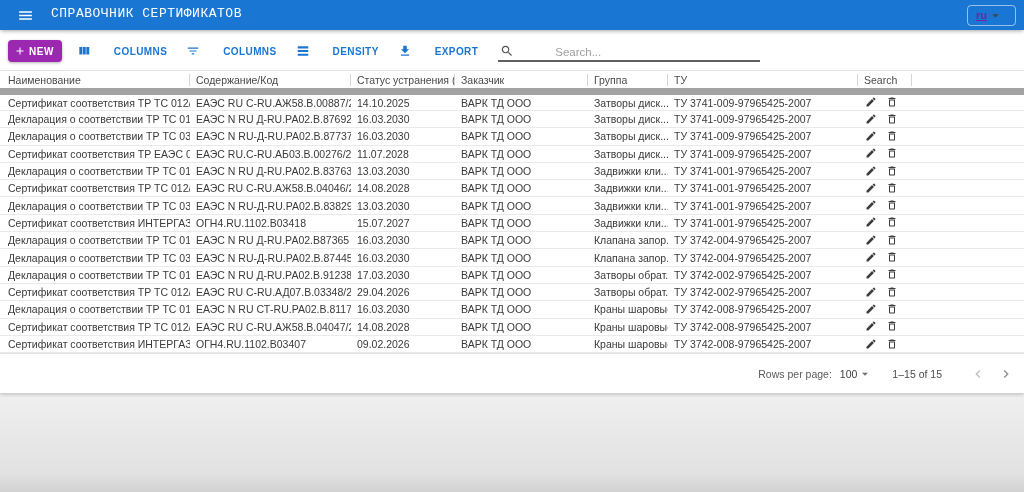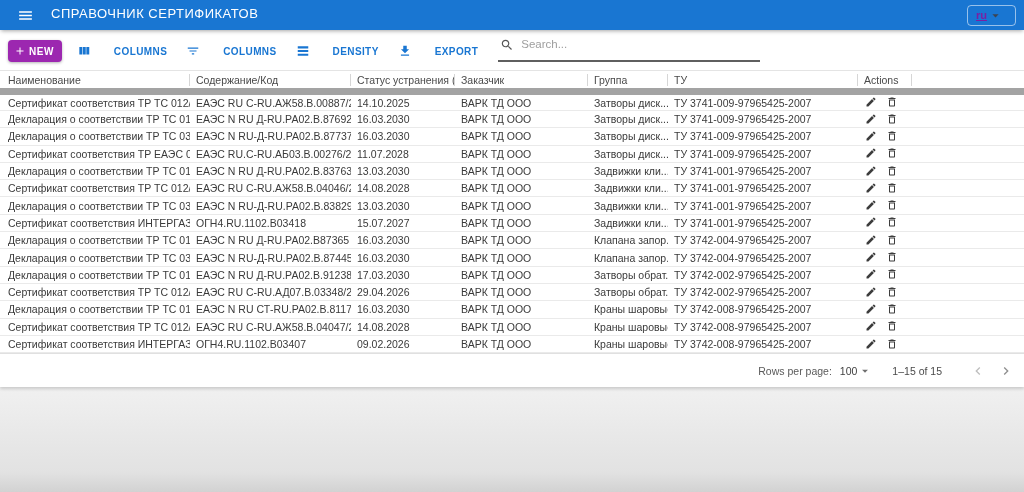--- a/index.html
+++ b/index.html
@@ -13,21 +13,21 @@
 
   
   .appbar {
     height:30px; background:#1976d2; display:flex; align-items:center;
     padding:0 8px 0 10px; position:relative; z-index:3;
     box-shadow:0 2px 4px -1px rgba(0,0,0,.35);
   }
   .menu-btn { background:none;border:none;padding:0;margin:0 4px 0 2px;width:26px;height:24px;
     display:flex;align-items:center;justify-content:center;cursor:pointer; }
   .menu-btn svg { width:17px;height:17px;fill:#ffffff; }
-  .appbar-title { color:#ffffff;font-size:13px;font-weight:500;letter-spacing:.5px;margin:0 0 4px 9px; }
+  .appbar-title { color:#ffffff;font-size:13px;font-weight:500;letter-spacing:.5px;margin:0 0 4px 9px;font-family:Liberation Mono, monospace; }
   .appbar-spacer { flex:1; }
   .lang-btn { display:flex;align-items:center;background:transparent;cursor:pointer;
     border:1px solid rgba(255,255,255,.55);border-radius:4px;height:21px;padding:0 12px 0 8px; }
   .lang-label { color:#7b1fa2;font-size:11px;font-weight:700;text-decoration:underline;line-height:1; }
   .lang-btn svg { width:15px;height:15px;fill:#3d4450;margin-left:1px; }
 
   
   .card { background:#ffffff; box-shadow:0 2px 3px rgba(0,0,0,.16); position:relative; z-index:2; }
 
   
@@ -38,22 +38,22 @@
     display:flex;align-items:center;gap:3px;cursor:pointer;
     box-shadow:0 1px 3px rgba(0,0,0,.3); font-family:inherit;
   }
   .btn-new svg { width:12px;height:12px;fill:#ffffff; }
   .btn-text {
     background:none;border:none;color:#1976d2;font-size:10px;font-weight:700;letter-spacing:.4px;
     height:22px;padding:0 4px;margin-left:11px;display:flex;align-items:center;gap:23px;
     cursor:pointer; font-family:inherit;
   }
   .btn-text svg { width:14px;height:14px;fill:#1976d2; }
-  .search { display:flex;align-items:flex-start;margin-left:16px;width:262px;height:24px;
-    border-bottom:2px solid #5f5f5f; }
+  .search { display:flex;align-items:flex-end;margin-left:16px;width:262px;height:24px;
+    border-bottom:2px solid #5f5f5f;gap:34px; }
   .search svg { width:14px;height:14px;fill:#565656;margin:0 7px 2px 2px;flex:none; }
   .search input { border:none;outline:none;background:transparent;flex:1;min-width:0;
     font-size:11.5px;color:#333;font-family:inherit;padding:0 0 2px 0; }
   .search input::placeholder { color:#9e9e9e; }
 
   
   table { width:1024px;border-collapse:collapse;table-layout:fixed; }
   col.w-name{width:190px} col.w-code{width:161px} col.w-status{width:104px}
   col.w-customer{width:133px} col.w-group{width:80px} col.w-tu{width:190px}
   col.w-actions{width:54px} col.w-fill{width:112px}
@@ -69,21 +69,21 @@
     height:17.3px;font-size:10.5px;color:#3a3a3a;border-bottom:1px solid #eaeaea;
     padding:0 6px;white-space:nowrap;overflow:hidden;
   }
   td.c-name { padding-left:8px; }
   td.c-actions { padding:0 0 0 6px; }
   .icon-btn { background:none;border:none;padding:1px;margin-0:0;margin-right:7px;cursor:pointer; }
   .icon-btn svg { width:12px;height:12px;fill:#3c3c3c; }
 
   
   .table-footer {
-    height:34px;border-top:1px solid #e0e0e0;display:flex;align-items:center;
+    height:40px;border-top:1px solid #e0e0e0;display:flex;align-items:center;
     justify-content:flex-end;padding-right:8px;font-size:10.5px;color:#5a5a5a;
   }
   .rpp-label { margin-right:8px; }
   .rpp-select { background:none;border:none;display:flex;align-items:center;cursor:pointer;
     font-size:10.5px;color:#3f3f3f;font-family:inherit;padding:0;margin-right:20px; }
   .rpp-select svg { width:14px;height:14px;fill:#6f6f6f;margin-left:1px; }
   .page-range { margin-right:18px;color:#4a4a4a; }
   .pg-btn { background:none;border:none;padding:2px;cursor:default;margin-left:8px; }
   .pg-btn svg { width:16px;height:16px; }
   .pg-btn.prev svg { fill:#bdbdbd; }
@@ -161,21 +161,21 @@
         <col class="w-fill">
     </colgroup>
     <thead>
       <tr>
         <th class="sep c-name">Наименование</th>
         <th class="sep">Содержание/Код</th>
         <th class="sep">Статус устранения (д...</th>
         <th class="sep">Заказчик</th>
         <th class="sep">Группа</th>
         <th class="sep">ТУ</th>
-        <th class="sep">Actions</th>
+        <th class="sep">Search</th>
         <th class="c-fill"></th>
       </tr>
     </thead>
     <tbody>
         <tr>
           <td class="c-name">Сертификат соответствия ТР ТС 012/2011</td>
           <td class="c-code">ЕАЭС RU С-RU.АЖ58.В.00887/20</td>
           <td class="c-status">14.10.2025</td>
           <td class="c-customer">ВАРК ТД ООО</td>
           <td class="c-group">Затворы диск...</td>

